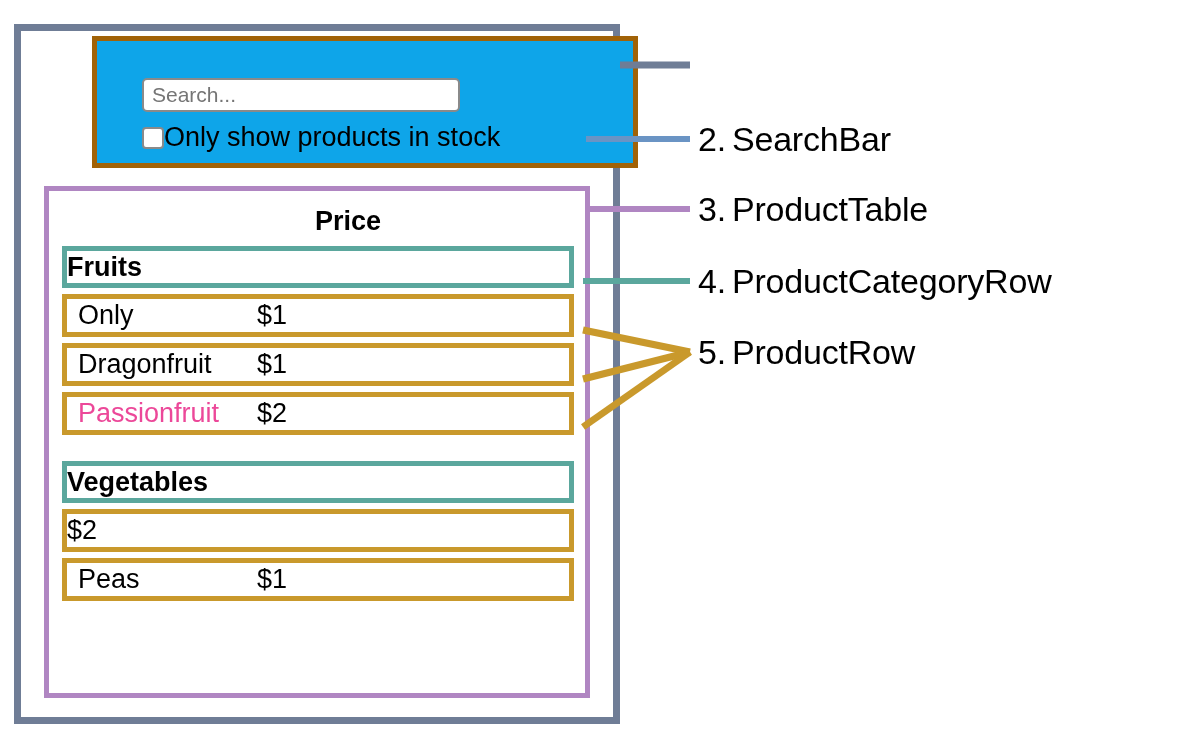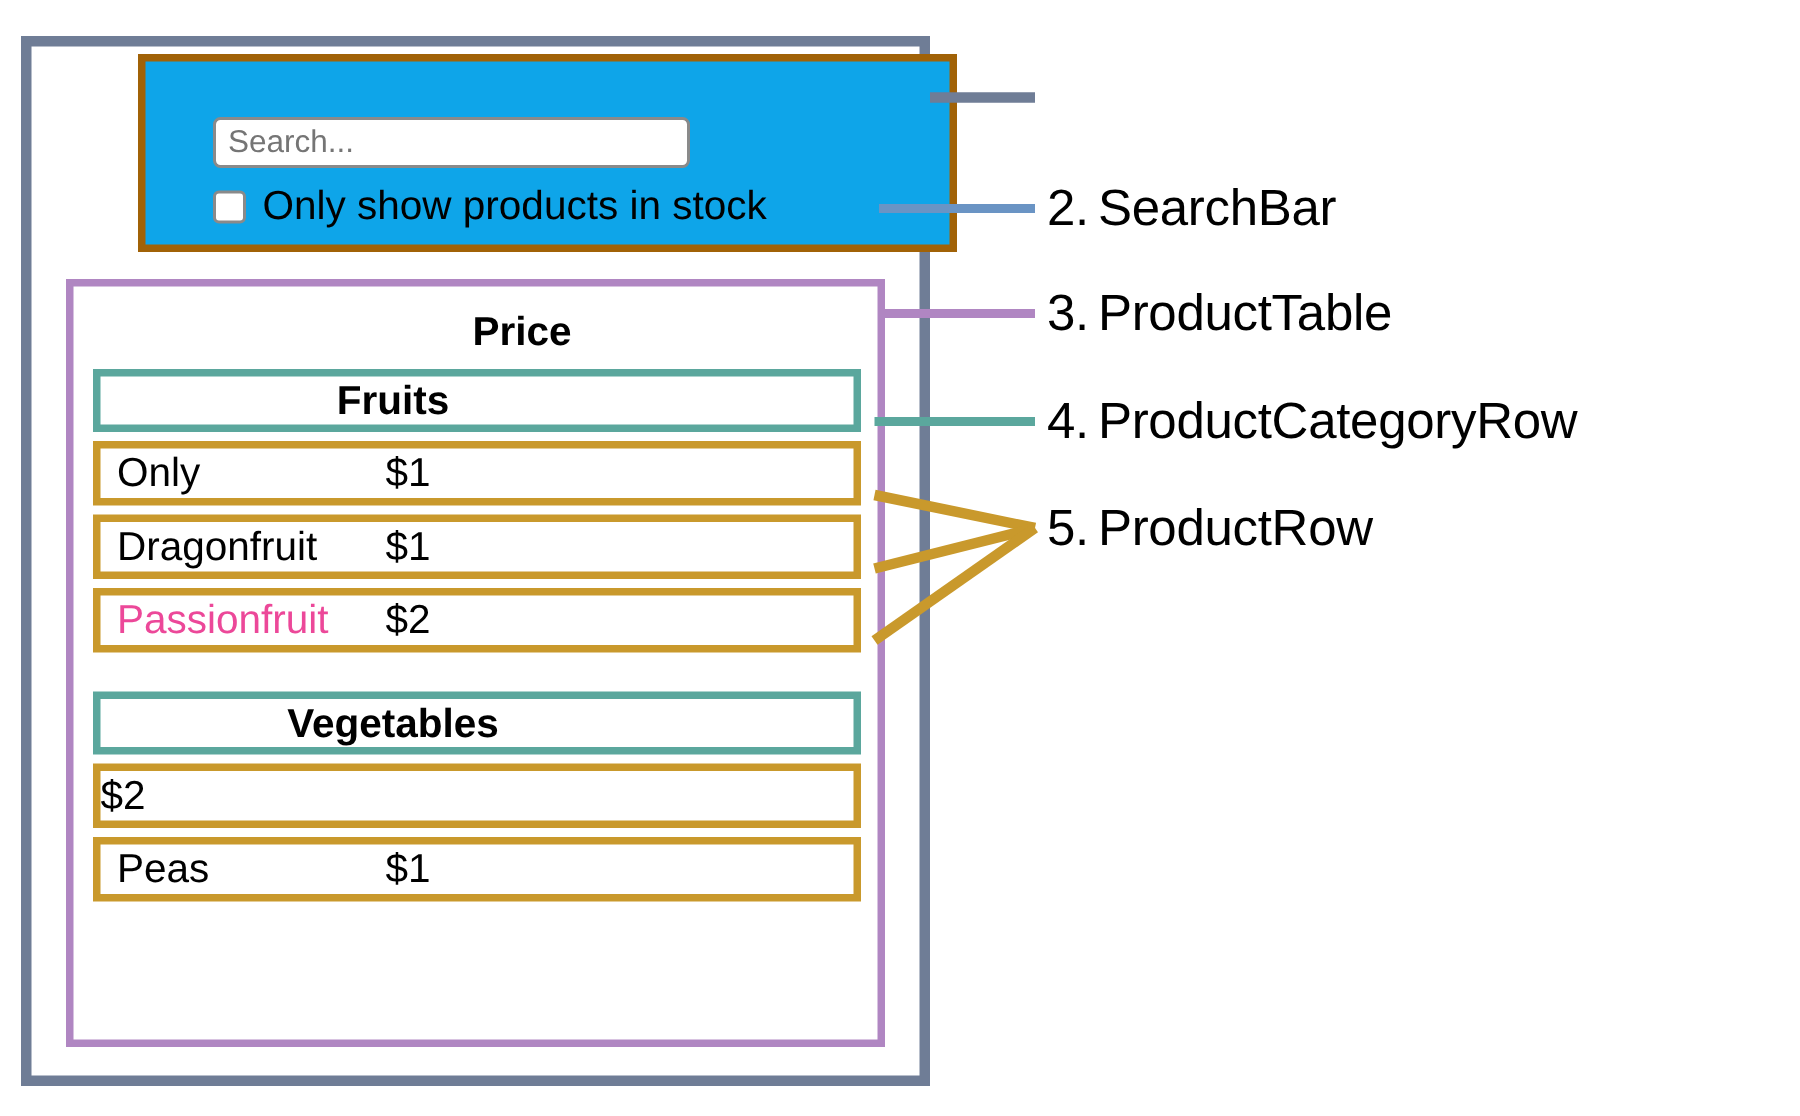--- a/index.html
+++ b/index.html
@@ -72,21 +72,20 @@
     padding: 0 8px;
     line-height: 30px;
     outline: none;
   }
   .checkbox-row {
     position: absolute;
     left: 45px;
     top: 83px;
     display: flex;
     align-items: center;
-    gap: 11px;
   }
   .cb-square {
     width: 22px;
     height: 22px;
     border: 2px solid #8a8a8a;
     border-radius: 4px;
     background: #ffffff;
     box-sizing: border-box;
     display: inline-block;
     flex: 0 0 auto;
@@ -138,21 +137,20 @@
   }
 
   
   .cat-row {
     height: 42px;
     border: 5px solid #5ba79d;
     box-sizing: border-box;
     background: #ffffff;
     display: flex;
     align-items: center;
-    justify-content: center;
     margin-bottom: 6px;
   }
   .cat-row .cat-label {
     font-family: "Liberation Sans", sans-serif;
     font-size: 27px;
     font-weight: bold;
     color: #000000;
     
     margin-right: 112px;
   }

